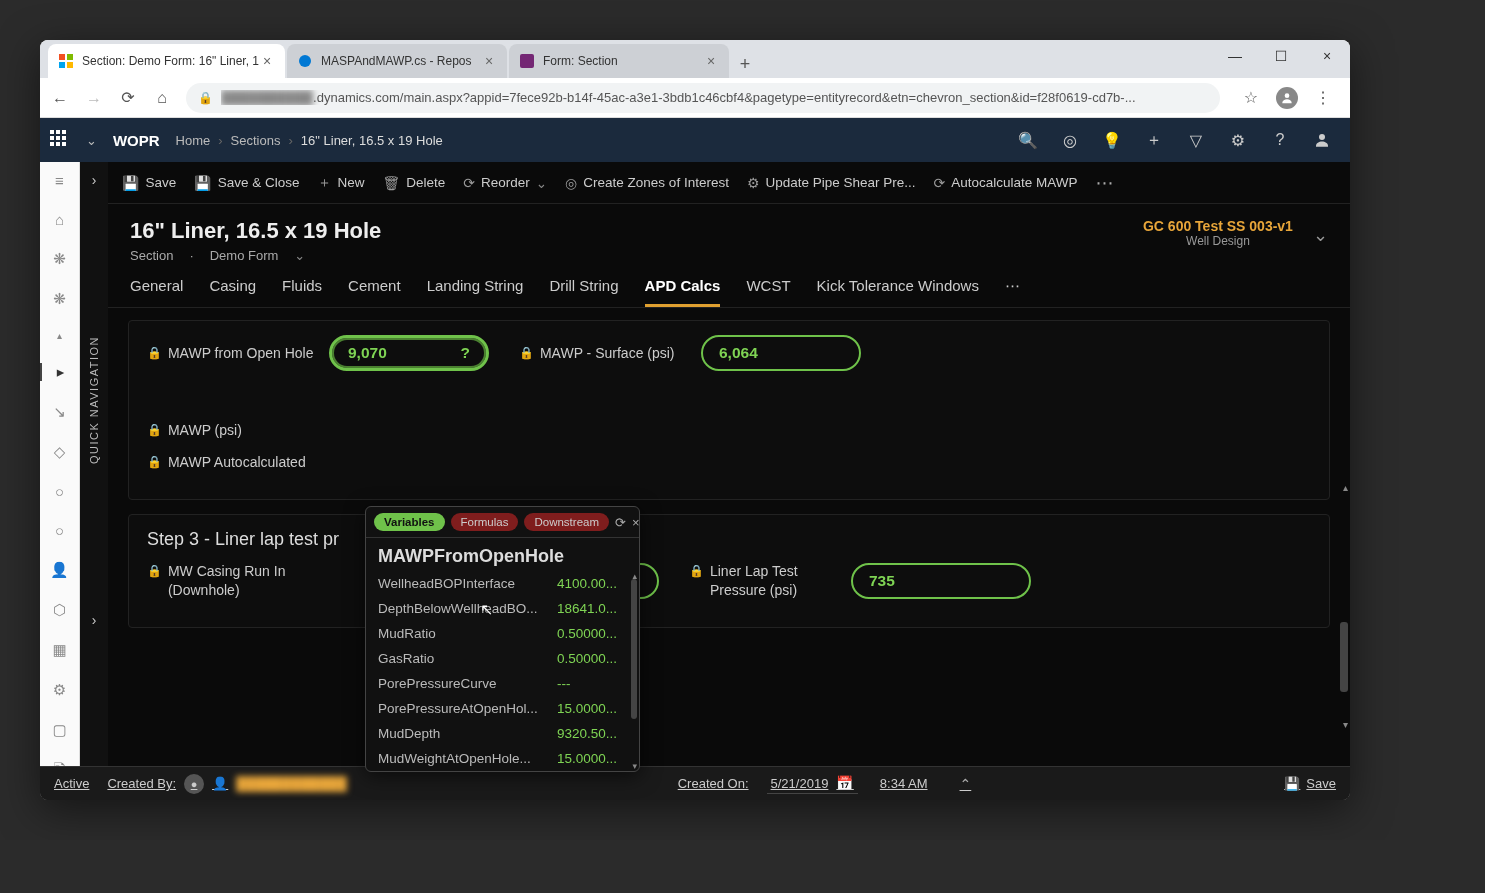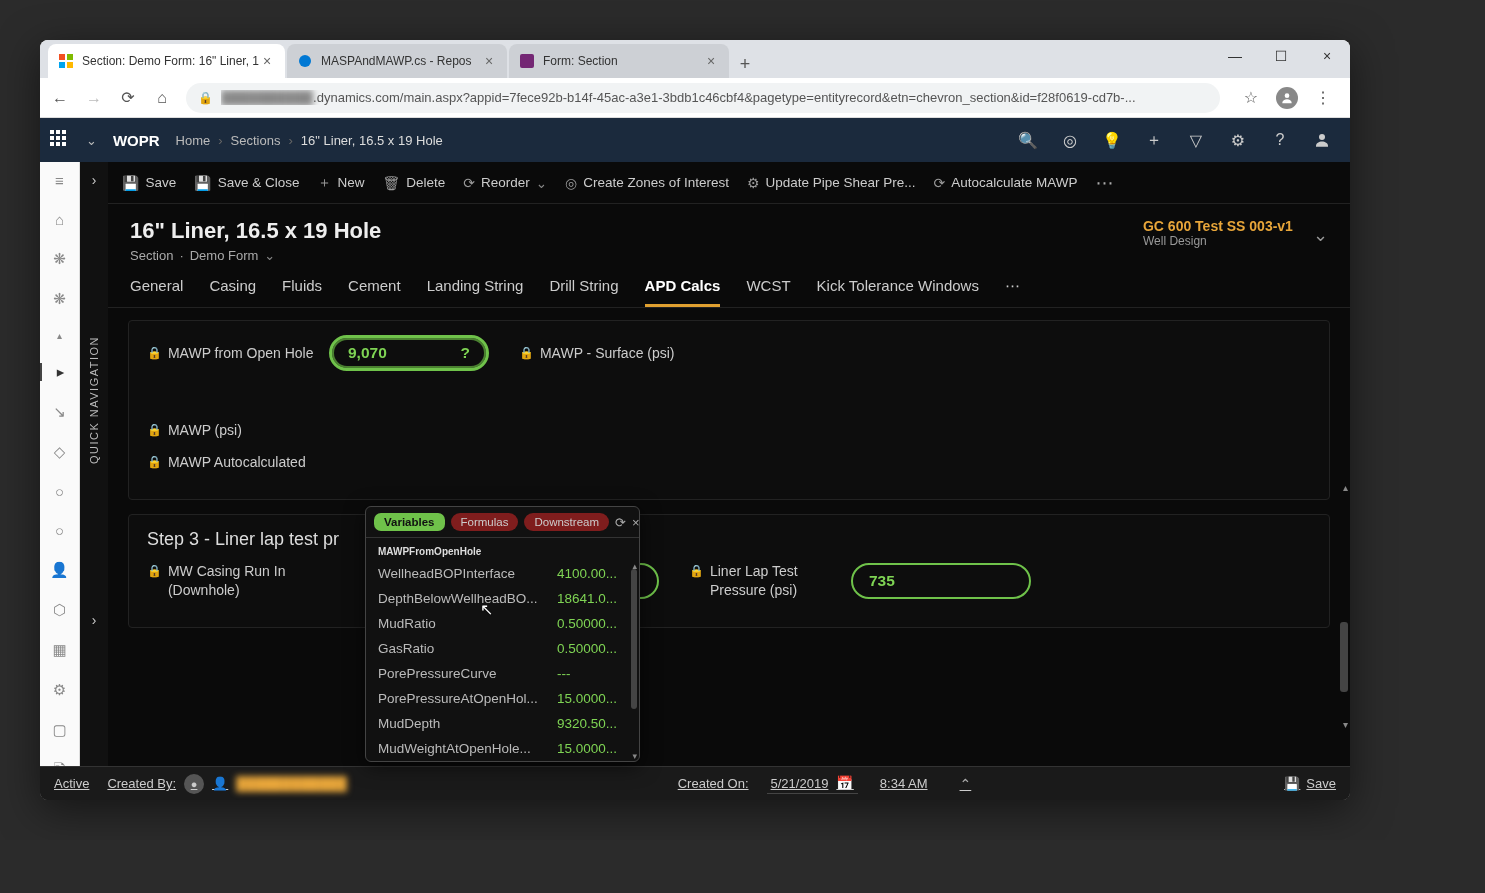--- a/index.html
+++ b/index.html
@@ -51,22 +51,22 @@
 .qn-chevron { color: #ccc; font-size: 14px; margin: 10px 0; }
 .qn-label { writing-mode: vertical-rl; transform: rotate(180deg); font-size: 11px; color: #bbb; letter-spacing: 1.5px; margin-top: auto; margin-bottom: auto; }
 
 .cmdbar { margin-left: 28px; height: 42px; border-bottom: 1px solid #222; display: flex; align-items: center; padding: 0 14px; gap: 18px; font-size: 13.5px; color: #ccc; }
 .cmdbtn { display: flex; align-items: center; gap: 6px; white-space: nowrap; }
 .cmdbtn .ci { font-size: 14px; color: #999; }
 .cmdbtn.more { font-size: 18px; color: #aaa; }
 
 .title-area { margin-left: 28px; padding: 14px 22px 6px 22px; display: flex; align-items: flex-start; }
 .title-left .h1 { font-size: 22px; font-weight: 600; color: #eee; }
-.title-left .sub { font-size: 13px; color: #aaa; margin-top: 4px; display: flex; align-items: center; gap: 6px; }
-.title-right { margin-left: auto; text-align: left; }
+.title-left .sub { font-size: 13px; color: #aaa; margin-top: 4px; display: flex; align-items: center; gap: 16px; }
+.title-right { margin-left: auto; text-align: center; }
 .title-right .link { color: #e8a63a; font-size: 14px; font-weight: 600; }
 .title-right .small { color: #999; font-size: 12px; }
 .title-chevron { color: #999; font-size: 18px; margin-left: 20px; margin-top: 6px; }
 
 .tabs { margin-left: 28px; padding: 8px 22px 0 22px; display: flex; gap: 26px; border-bottom: 1px solid #222; font-size: 15px; }
 .tab-item { padding-bottom: 10px; color: #ccc; cursor: pointer; }
 .tab-item.active { color: #fff; font-weight: 600; border-bottom: 3px solid #e0a030; }
 
 .content { margin-left: 28px; flex: 1; padding: 12px 20px; overflow: hidden; position: relative; }
 .card { background: #0d0d0d; border: 1px solid #222; border-radius: 4px; padding: 14px 18px; margin-bottom: 14px; }
@@ -76,23 +76,23 @@
 .flabel .lock { font-size: 12px; color: #888; margin-top: 2px; }
 .pill { min-width: 160px; height: 36px; border: 2px solid #6fc24a; border-radius: 18px; display: flex; align-items: center; padding: 0 16px; font-size: 15.5px; font-weight: 600; color: #7fd454; background: transparent; }
 .pill.focus { box-shadow: 0 0 0 2px #4a8030 inset; border-width: 3px; position: relative; }
 .pill .q { margin-left: auto; color: #7fd454; font-weight: 700; }
 .step-title { font-size: 18px; color: #ddd; margin-bottom: 12px; }
 
 
 .popup { position: absolute; left: 325px; top: 388px; width: 275px; background: #111; border: 1px solid #444; border-radius: 6px; box-shadow: 0 4px 20px rgba(0,0,0,0.6); z-index: 50; }
 .popup-tabs { display: flex; align-items: center; gap: 6px; padding: 6px 8px; border-bottom: 1px solid #333; }
 .pchip { padding: 3px 10px; border-radius: 11px; font-size: 11.5px; background: #7f1d1d; color: #ccc; }
-.pchip.active { background: #6fc24a; color: #111; font-weight: 600; border-radius: 7px; }
+.pchip.active { background: #6fc24a; color: #111; font-weight: 600; }
 .popup-icons { margin-left: auto; display: flex; gap: 6px; color: #aaa; font-size: 13px; }
-.popup-title { padding: 8px 12px 4px 12px; font-size: 10px; font-weight: 600; color: #ddd; }
+.popup-title { padding: 8px 12px 4px 12px; font-size: 18px; font-weight: 600; color: #ddd; }
 .popup-body { max-height: 280px; overflow: hidden; position: relative; }
 .popup-scrollbar { position: absolute; right: 2px; top: 0; width: 8px; height: 100%; }
 .popup-thumb { position: absolute; right: 0; top: 8px; width: 6px; height: 140px; background: #444; border-radius: 3px; }
 .prow { display: flex; padding: 5px 12px; font-size: 13.5px; }
 .prow .pn { flex: 1; color: #bbb; overflow: hidden; white-space: nowrap; text-overflow: ellipsis; }
 .prow .pv { color: #7fd454; width: 70px; text-align: left; overflow: hidden; white-space: nowrap; text-overflow: ellipsis; }
 .popup-scroll-arrow { position: absolute; right: 2px; font-size: 9px; color: #888; }
 
 
 .cursor { position: absolute; left: 440px; top: 482px; font-size: 16px; color: #fff; z-index: 60; pointer-events: none; text-shadow: 0 0 2px #000; }
@@ -322,20 +322,23 @@
                 <div class="pill focus">
                     <span>9,070</span>
                     <span class="q">?</span>
                   </div>
               </div>
               <div class="field">
                 <div class="flabel" style="width:170px">
                     <span class="lock">🔒</span>
                     <span>MAWP - Surface (psi)</span>
                   </div>
+                <div class="pill">
+                    <span>6,064</span>
+                  </div>
               </div>
             </div>
             <div class="field-row" style="margin-top:50px">
               <div class="field">
                 <div class="flabel">
                     <span class="lock">🔒</span>
                     <span>MAWP (psi)</span>
                   </div>
               </div>
             </div>

